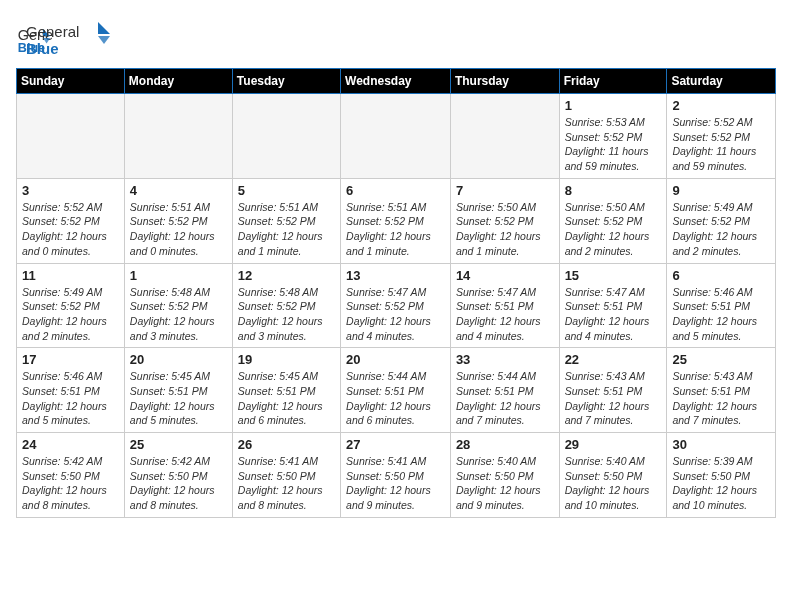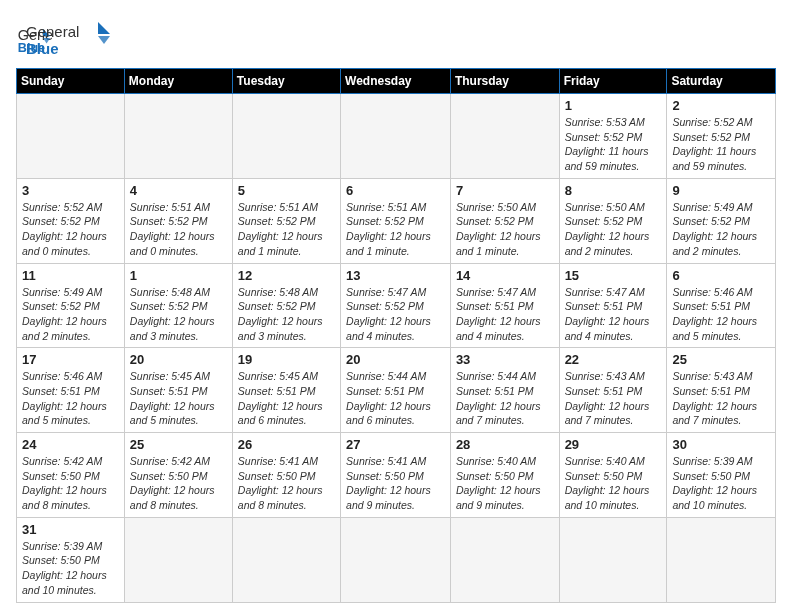--- a/index.html
+++ b/index.html
@@ -392,31 +392,14 @@
         <td>
           <div class="cell-content">
             <span class="day-num">30</span>
             <div class="day-info" style="white-space: pre-line;">Sunrise: 5:39 AM
 Sunset: 5:50 PM
 Daylight: 12 hours
 and 10 minutes.</div>
           </div>
         </td>
       </tr>
-      <tr>
-        <td>
-          <div class="cell-content">
-            <span class="day-num">31</span>
-            <div class="day-info" style="white-space: pre-line;">Sunrise: 5:39 AM
-Sunset: 5:50 PM
-Daylight: 12 hours
-and 10 minutes.</div>
-          </div>
-        </td>
-        <td class="empty"></td>
-        <td class="empty"></td>
-        <td class="empty"></td>
-        <td class="empty"></td>
-        <td class="empty"></td>
-        <td class="empty"></td>
-      </tr>
     </tbody>
 </table>
 
 </body></html>

